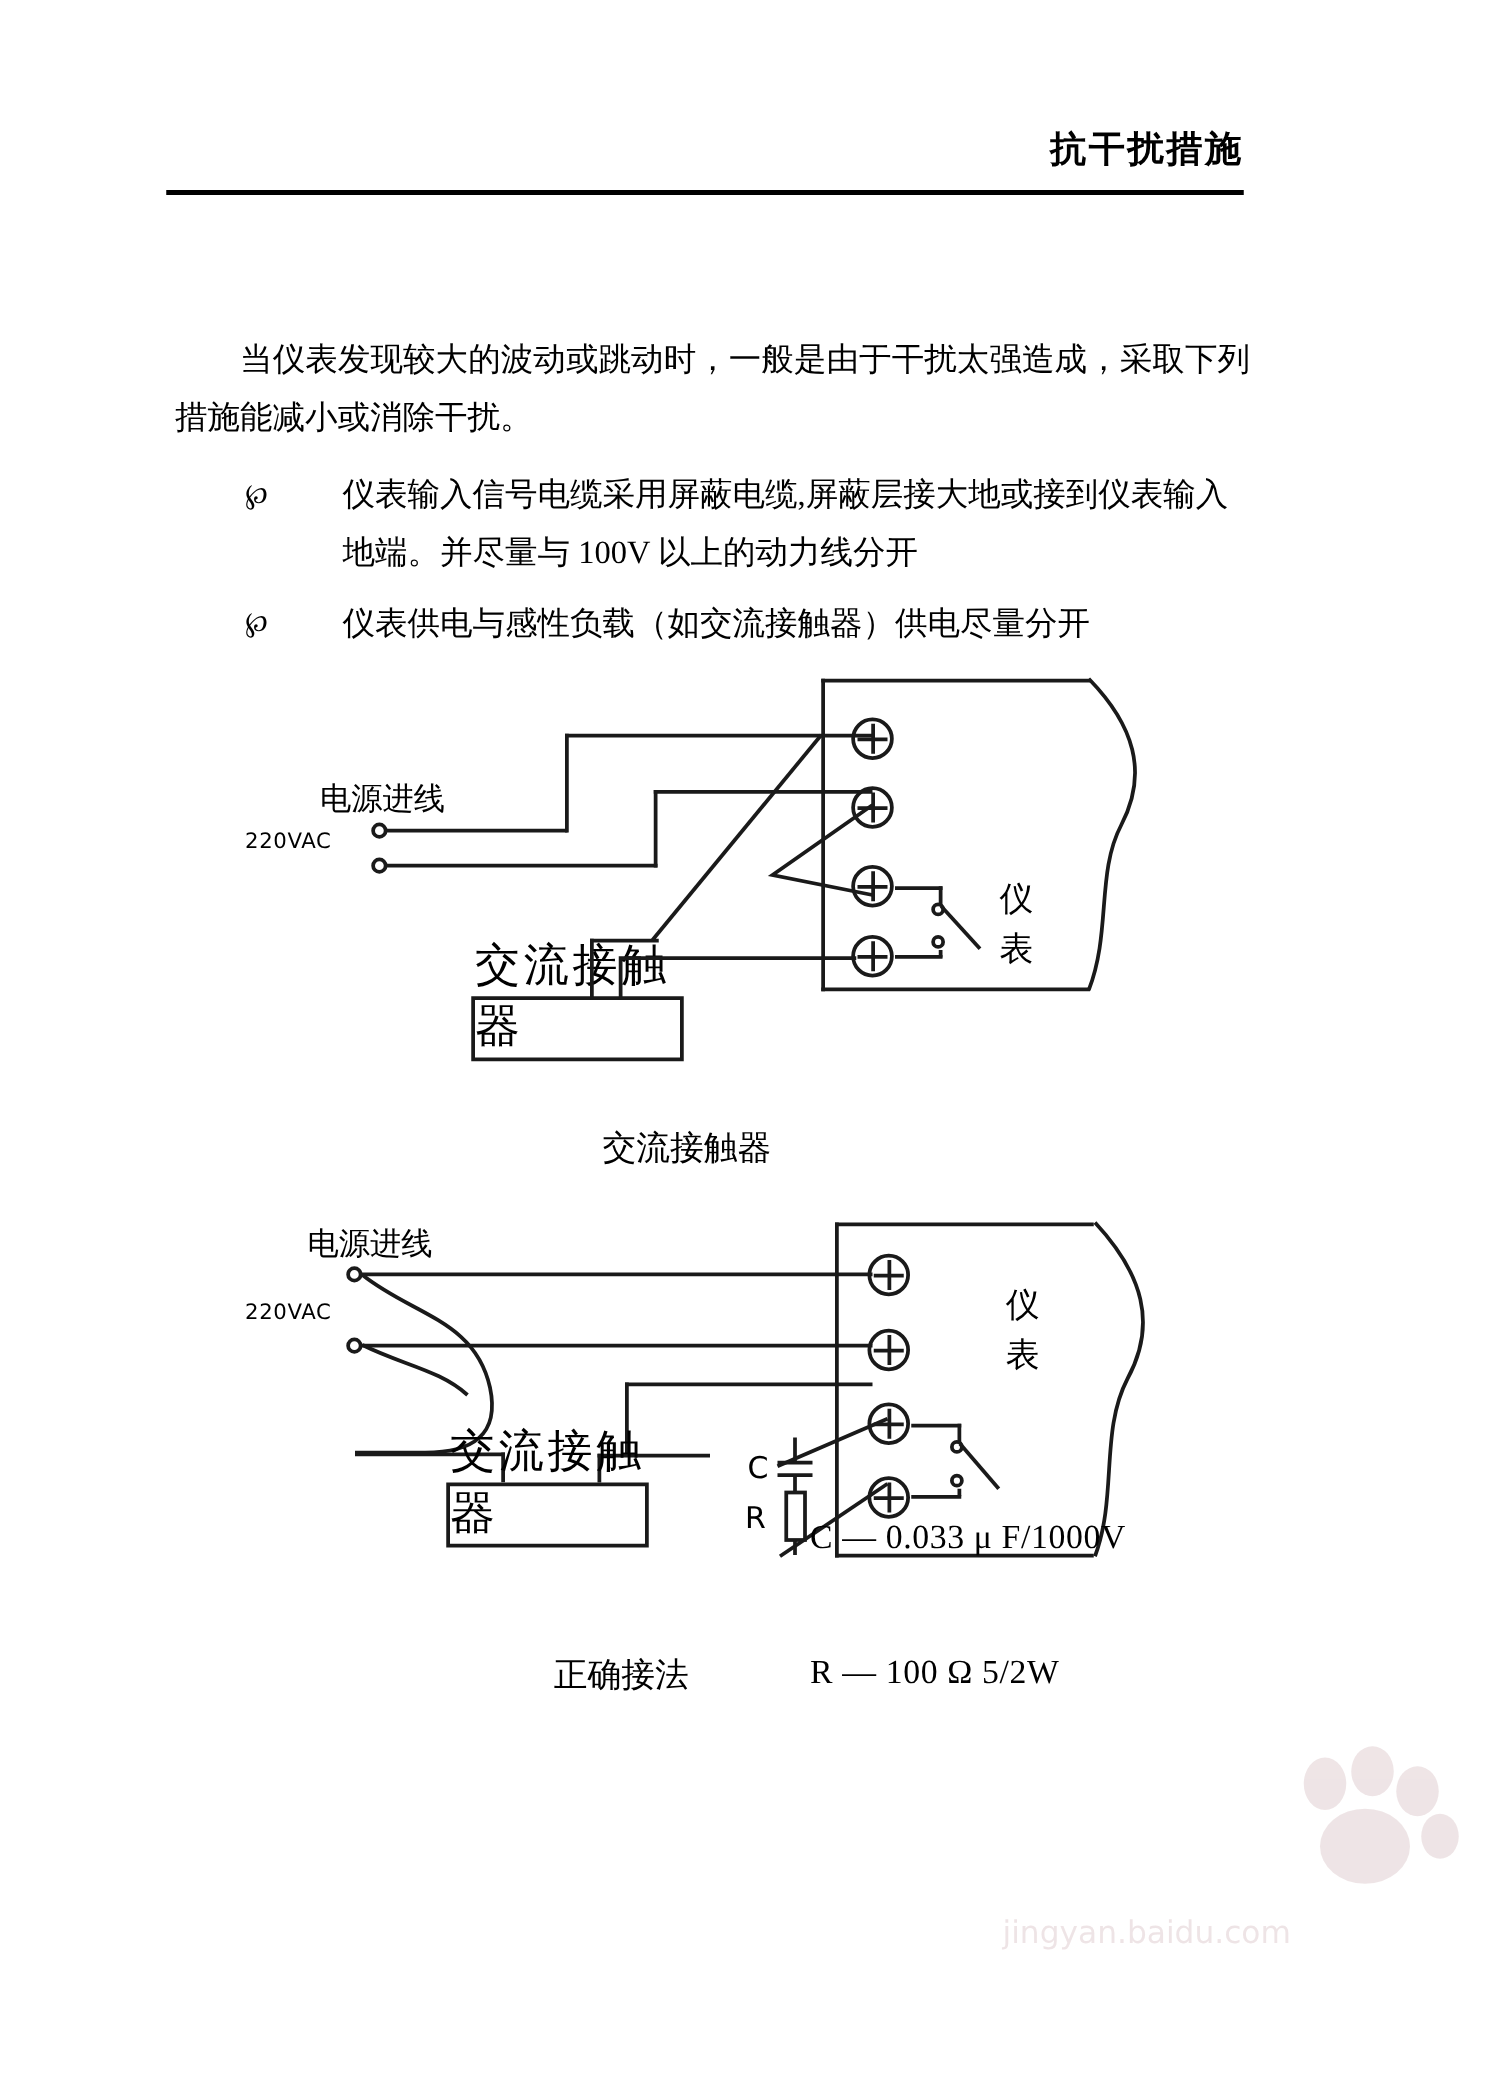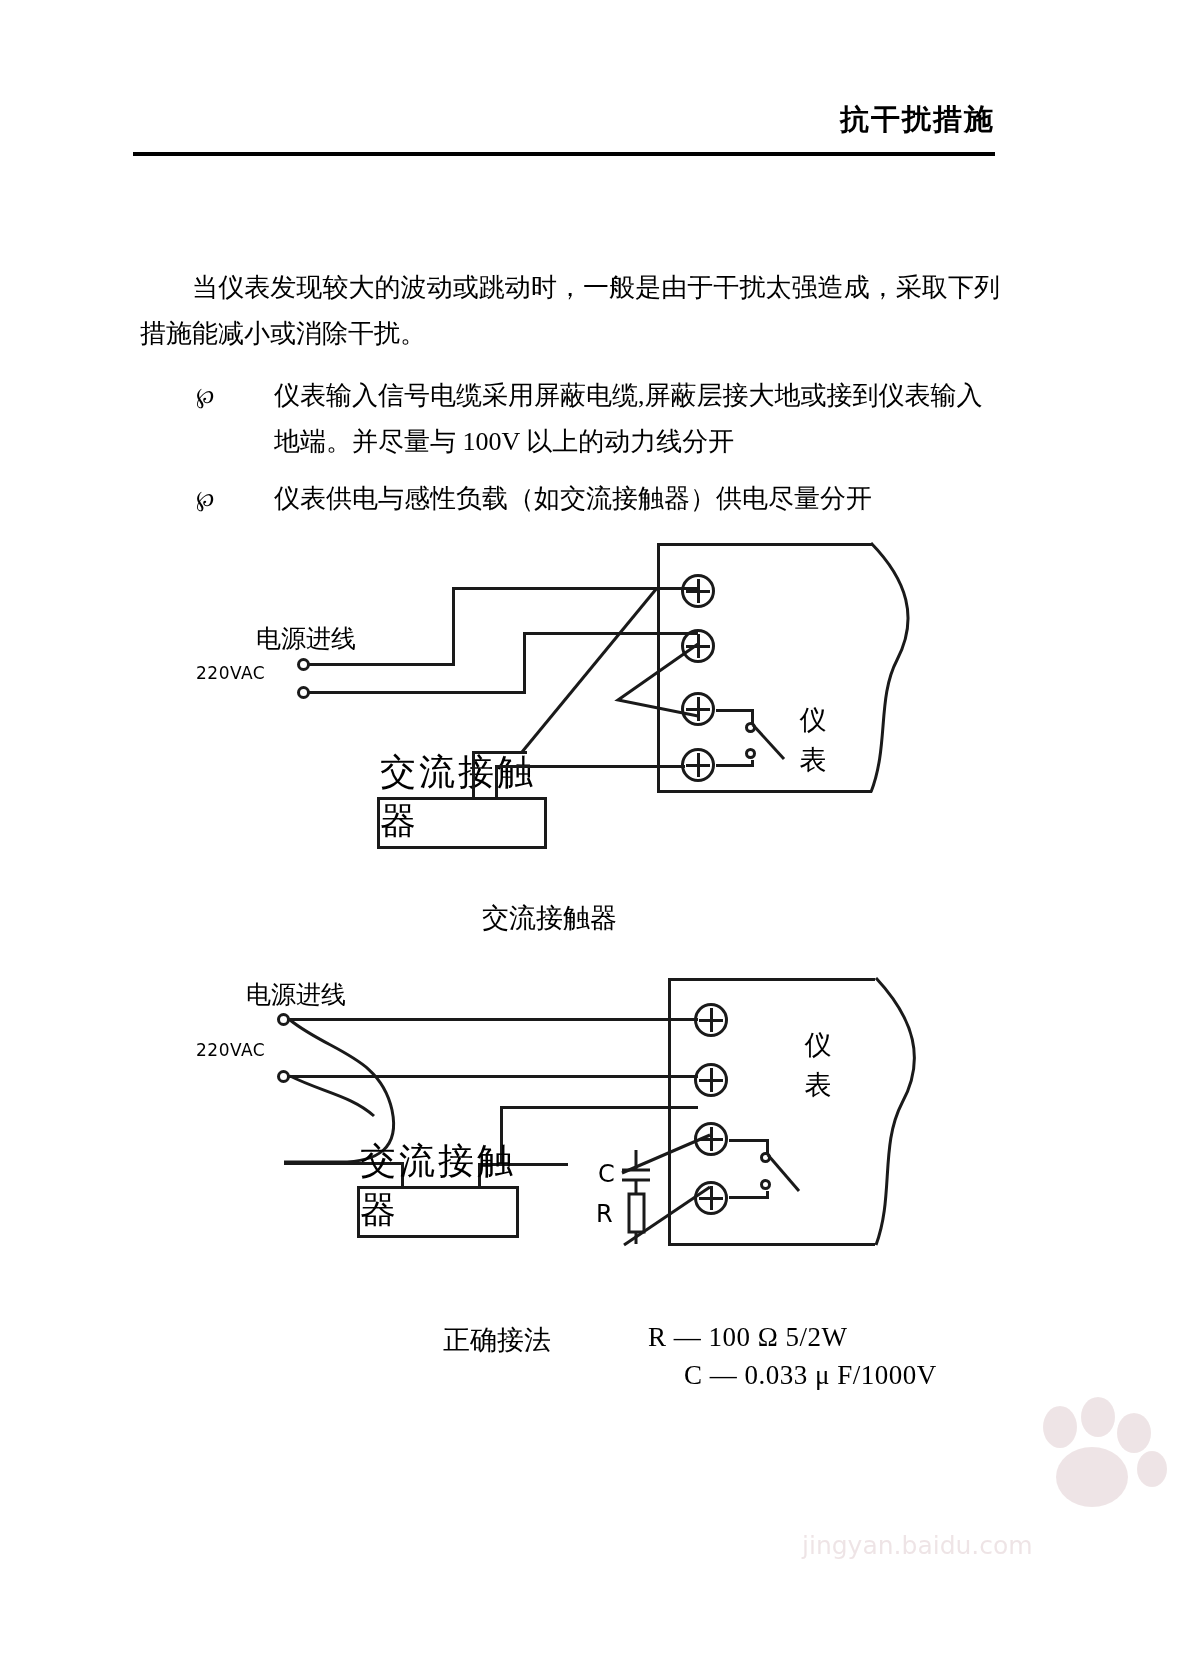--- a/index.html
+++ b/index.html
@@ -293,21 +293,21 @@
     <div class="ln lnv" style="left:766px;top:1139px;height:18px;"></div>
     <div class="dot-s" style="left:760px;top:1152px;"></div>
     <div class="dot-s" style="left:760px;top:1179px;"></div>
     <svg style="position:absolute;left:763px;top:1145px;" width="48" height="54">
       <path d="M5 10 L 36 46" fill="none" stroke="#1a1a1a" stroke-width="3"></path>
     </svg>
     <div class="ln lnv" style="left:766px;top:1191px;height:6px;"></div>
     <div class="ln lnh" style="left:729px;top:1196px;width:40px;"></div>
 
     <div class="caption" style="left:443px;top:1322px;">正确接法</div>
-    <div class="legend" style="left:648px;top:1360px;margin-left:36px;">C  —   0.033 μ F/1000V</div>
+    <div class="legend" style="left:648px;top:1214px;">C  —   0.033 μ F/1000V</div>
     <div class="legend" style="left:648px;top:1322px;">R  —   100 Ω   5/2W</div>
   </div>
 
 
   <div class="wm">
     <svg class="wm-paw" width="150" height="110" viewBox="0 0 150 110">
       <ellipse cx="40" cy="22" rx="17" ry="21" fill="#c9a9ad"></ellipse>
       <ellipse cx="78" cy="12" rx="17" ry="20" fill="#c9a9ad"></ellipse>
       <ellipse cx="114" cy="28" rx="17" ry="20" fill="#c9a9ad"></ellipse>
       <ellipse cx="132" cy="64" rx="15" ry="18" fill="#c9a9ad"></ellipse>

